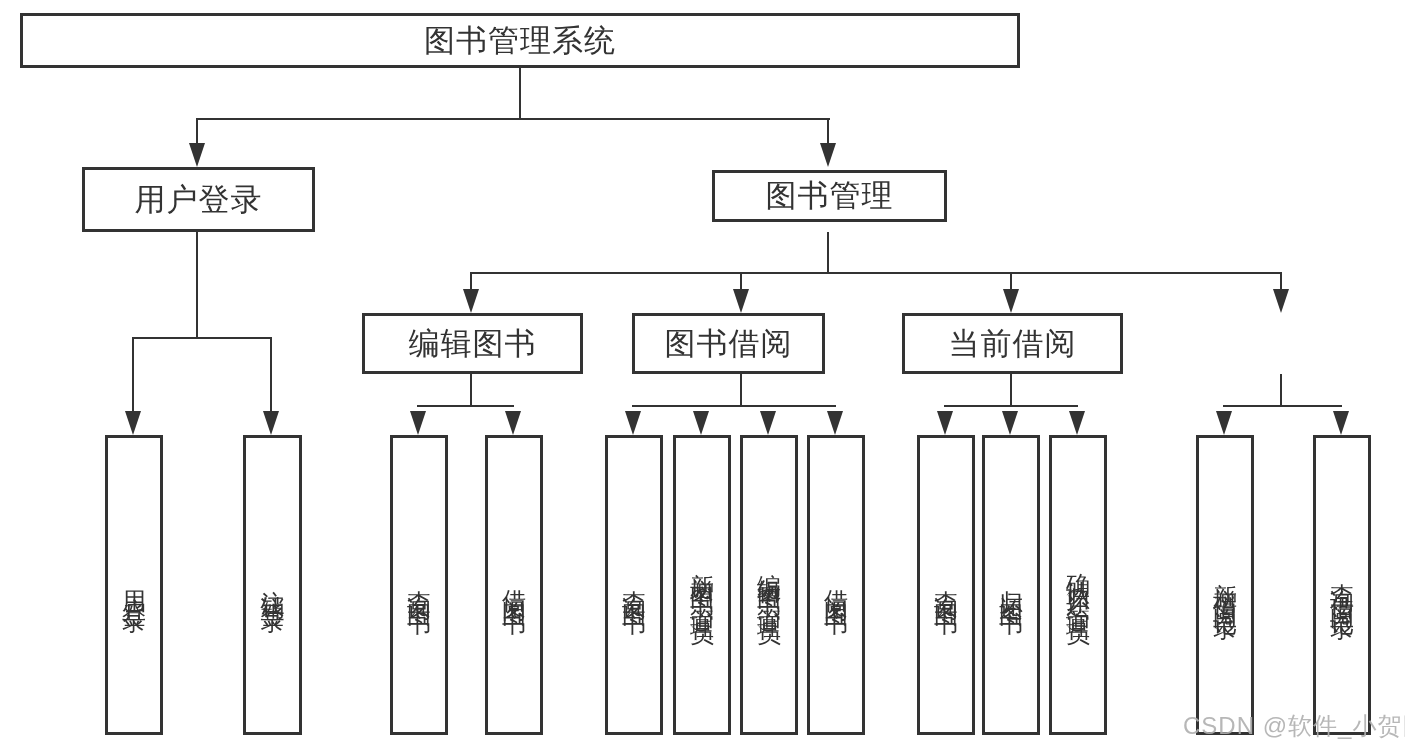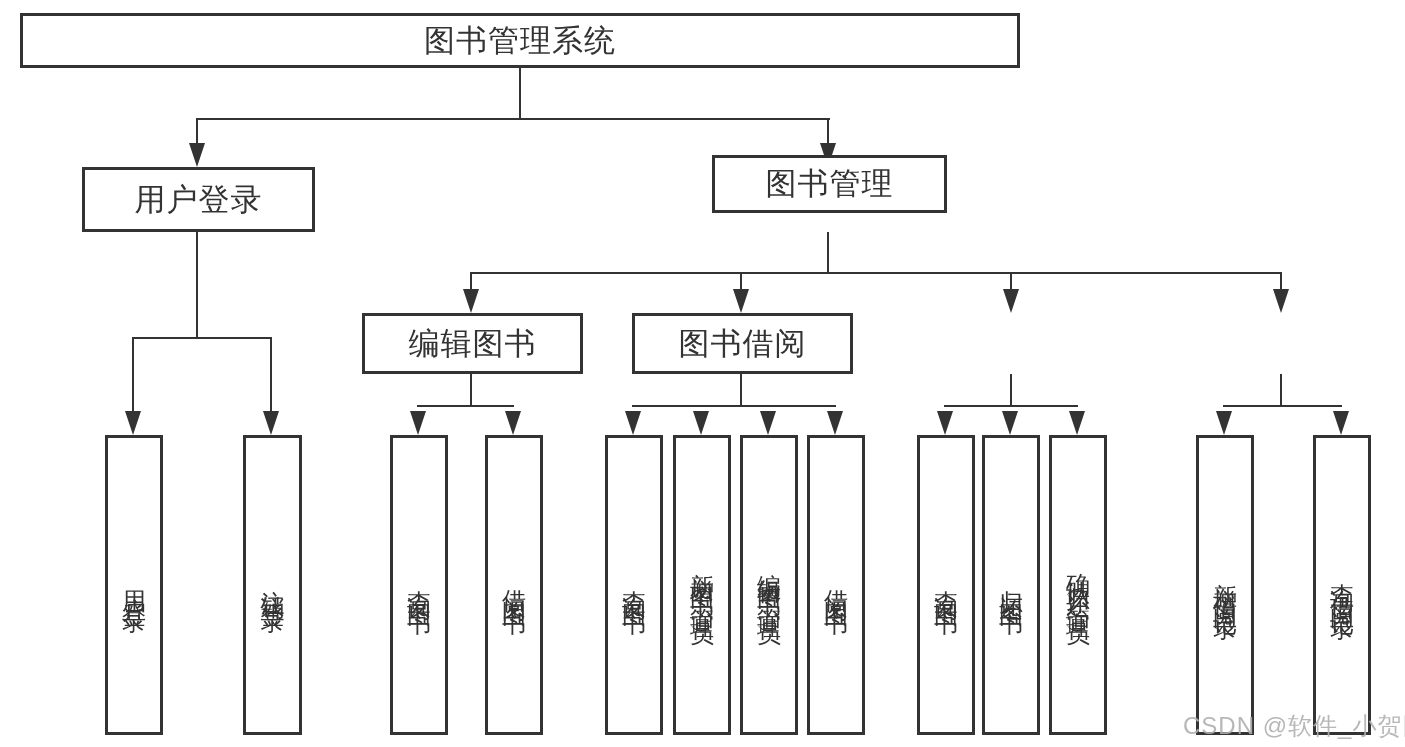--- a/index.html
+++ b/index.html
@@ -78,29 +78,32 @@
   <div class="arrow" style="left:1216px;top:411px"></div>
   <div class="arrow" style="left:1333px;top:411px"></div>
 
   <div class="box" style="left:20px;top:13px;width:1000px;height:55px">
     <span class="hlabel">图书管理系统</span>
   </div>
 
   <div class="box" style="left:82px;top:167px;width:233px;height:65px">
     <span class="hlabel">用户登录</span>
   </div>
-  <div class="box" style="left:712px;top:155px;width:235px;height:58px">
+  <div class="box" style="left:712px;top:170px;width:235px;height:52px">
     <span class="hlabel">图书管理</span>
   </div>
 
   <div class="box" style="left:362px;top:313px;width:221px;height:61px">
     <span class="hlabel">编辑图书</span>
   </div>
-  <div class="box" style="left:632px;top:313px;width:221px;height:61px">
+  <div class="box" style="left:632px;top:313px;width:193px;height:61px">
     <span class="hlabel">图书借阅</span>
+  </div>
+  <div class="box" style="left:902px;top:313px;width:221px;height:61px">
+    <span class="hlabel">当前借阅</span>
   </div>
 
   <div class="box" style="left:105px;top:435px;width:58px;height:300px">
     <span class="vlabel">用户登录</span>
   </div>
   <div class="box" style="left:243px;top:435px;width:59px;height:300px">
     <span class="vlabel">注销登录</span>
   </div>
 
   <div class="box" style="left:390px;top:435px;width:58px;height:300px">

